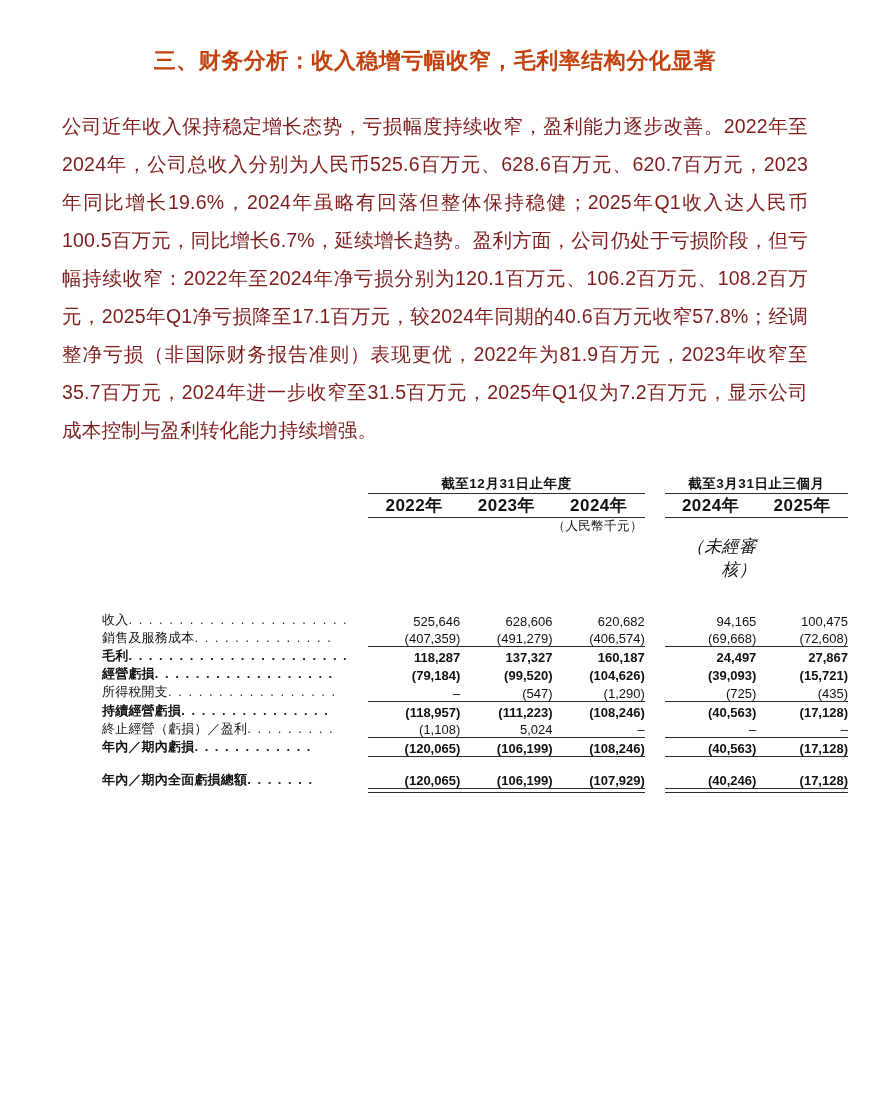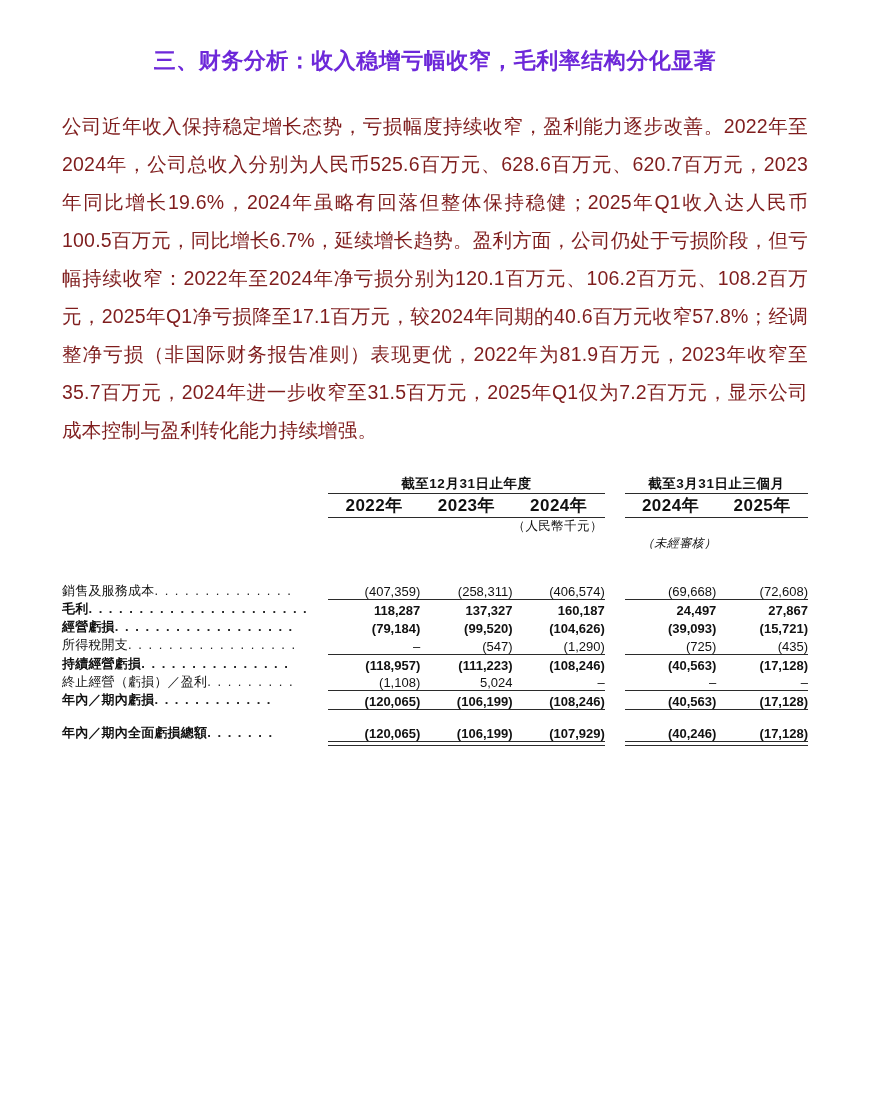--- a/index.html
+++ b/index.html
@@ -19,21 +19,21 @@
     width: 870px;
     height: 1112px;
     box-sizing: border-box;
     padding: 0 62px;
   }
   .section-title {
     margin-top: 46px;
     text-align: center;
     font-size: 22px;
     font-weight: bold;
-    color: #6d28d9;
+    color: #c2410c;
     letter-spacing: 0.5px;
     line-height: 1.4;
   }
   .body-text {
     margin-top: 30px;
     font-size: 19.5px;
     line-height: 1.95;
     text-align: justify;
     text-justify: inter-ideograph;
     color: #7f1d1d;
@@ -43,20 +43,21 @@
   
   .fin-table-wrap {
     margin-top: 26px;
     width: 100%;
   }
   table.fin {
     width: 100%;
     border-collapse: collapse;
     font-size: 13px;
     color: #111;
+    margin-left: 40px;
   }
   table.fin td, table.fin th {
     padding: 0;
     vertical-align: bottom;
   }
   .col-label { width: 268px; }
   .col-num   { width: 96px; }
   .col-gap   { width: 22px; }
 
   .hdr-group {
@@ -78,21 +79,21 @@
     letter-spacing: 0.5px;
   }
   .unit-row td {
     font-size: 12.5px;
     text-align: left;
     padding-top: 12px;
     padding-right: 4px;
     letter-spacing: 0.4px;
   }
   .unit-row2 td {
-    font-size: 12px;
+    font-size: 17px;
     font-style: italic;
     text-align: right;
     padding-top: 12px;
     padding-right: 4px;
     letter-spacing: 0.4px;
   }
   .spacer-row td { height: 30px; }
 
   .row-label {
     font-size: 13px;
@@ -197,25 +198,34 @@
           <td></td>
           <td></td>
           <td>（未經審核）</td>
           <td></td>
         </tr>
 
         <tr class="spacer-row">
           <td colspan="7"></td>
         </tr>
 
+        <tr>
+          <td class="row-label"><span>收入</span><span class="dots">. . . . . . . . . . . . . . . . . . . . . .</span></td>
+          <td class="num">525,646</td>
+          <td class="num">628,606</td>
+          <td class="num">620,682</td>
+          <td></td>
+          <td class="num">94,165</td>
+          <td class="num">100,475</td>
+        </tr>
 
         <tr>
           <td class="row-label"><span>銷售及服務成本</span><span class="dots">. . . . . . . . . . . . . .</span></td>
           <td class="num">(407,359)</td>
-          <td class="num">(258,311)</td>
+          <td class="num">(491,279)</td>
           <td class="num">(406,574)</td>
           <td></td>
           <td class="num">(69,668)</td>
           <td class="num">(72,608)</td>
         </tr>
         <tr class="rule-row">
           <td class="nolinethin"></td>
           <td></td>
           <td></td>
           <td></td>

